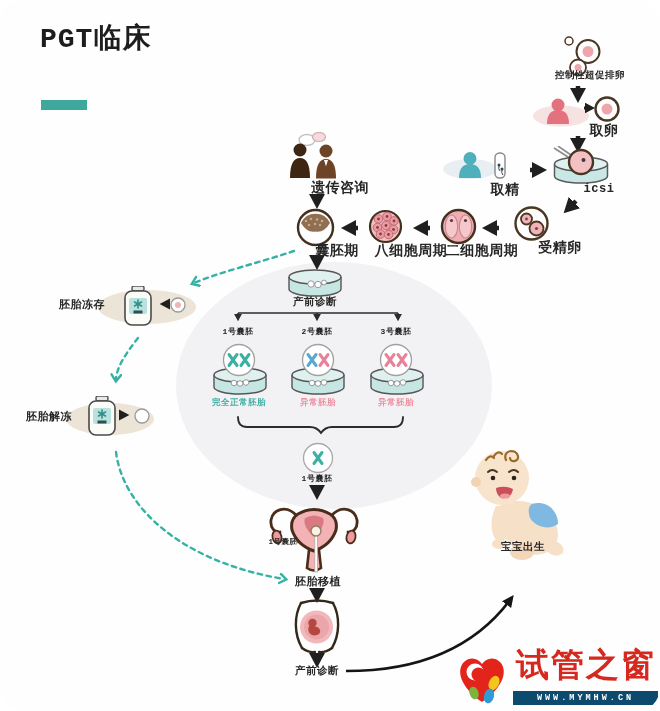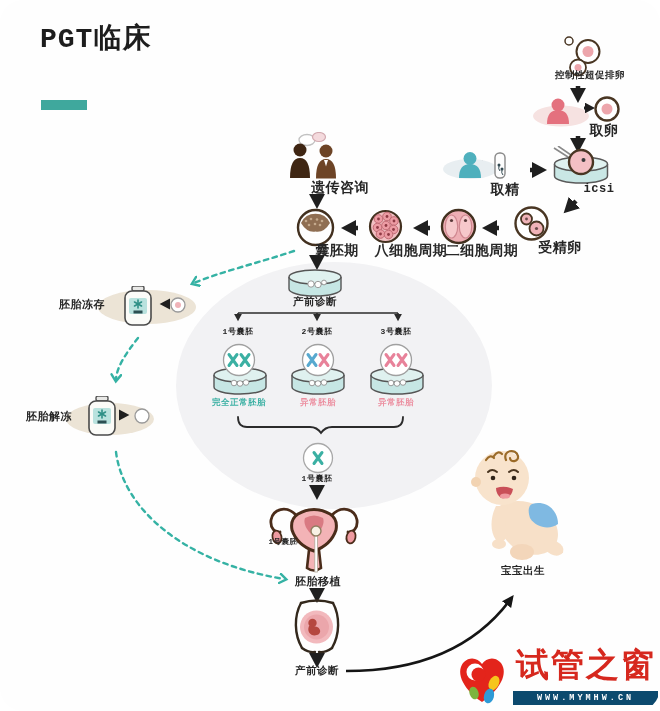--- a/index.html
+++ b/index.html
@@ -355,15 +355,15 @@
   <div class="lbl fs8" style="left:396px;top:328px;">3号囊胚</div>
   <div class="lbl fs85 teal-txt" style="left:239px;top:399px;">完全正常胚胎</div>
   <div class="lbl fs85 pink-txt" style="left:318px;top:399px;">异常胚胎</div>
   <div class="lbl fs85 pink-txt" style="left:396px;top:399px;">异常胚胎</div>
   <div class="lbl fs8" style="left:317px;top:475px;">1号囊胚</div>
   <div class="lbl fs11" style="left:82px;top:299px;">胚胎冻存</div>
   <div class="lbl fs11" style="left:49px;top:411px;">胚胎解冻</div>
   <div class="lbl" style="left:283px;top:538px;font-size:7.5px;">1号囊胚</div>
   <div class="lbl fs11" style="left:318px;top:576px;text-align:right;">胚胎移植</div>
   <div class="lbl fs105" style="left:317px;top:666px;">产前诊断</div>
-  <div class="lbl fs105" style="left:523px;top:566px;">宝宝出生</div>
+  <div class="lbl fs105" style="left:523px;top:542px;">宝宝出生</div>
 
 </div>
 
 </body></html>

